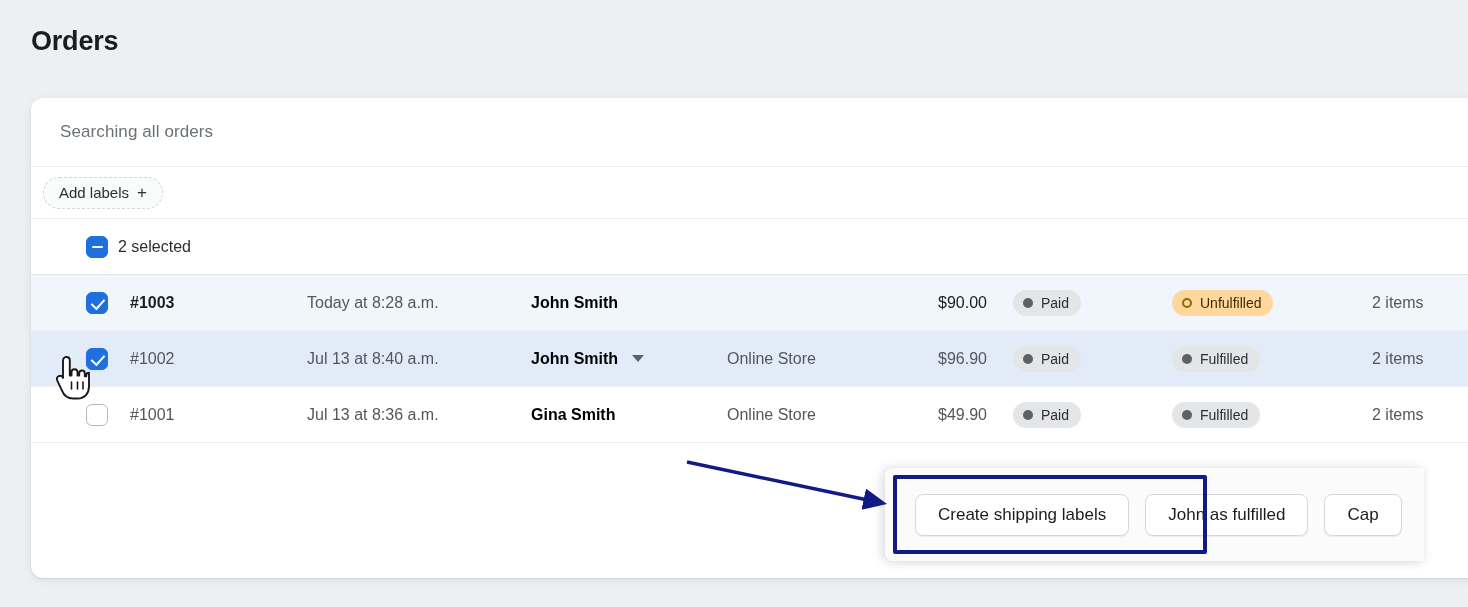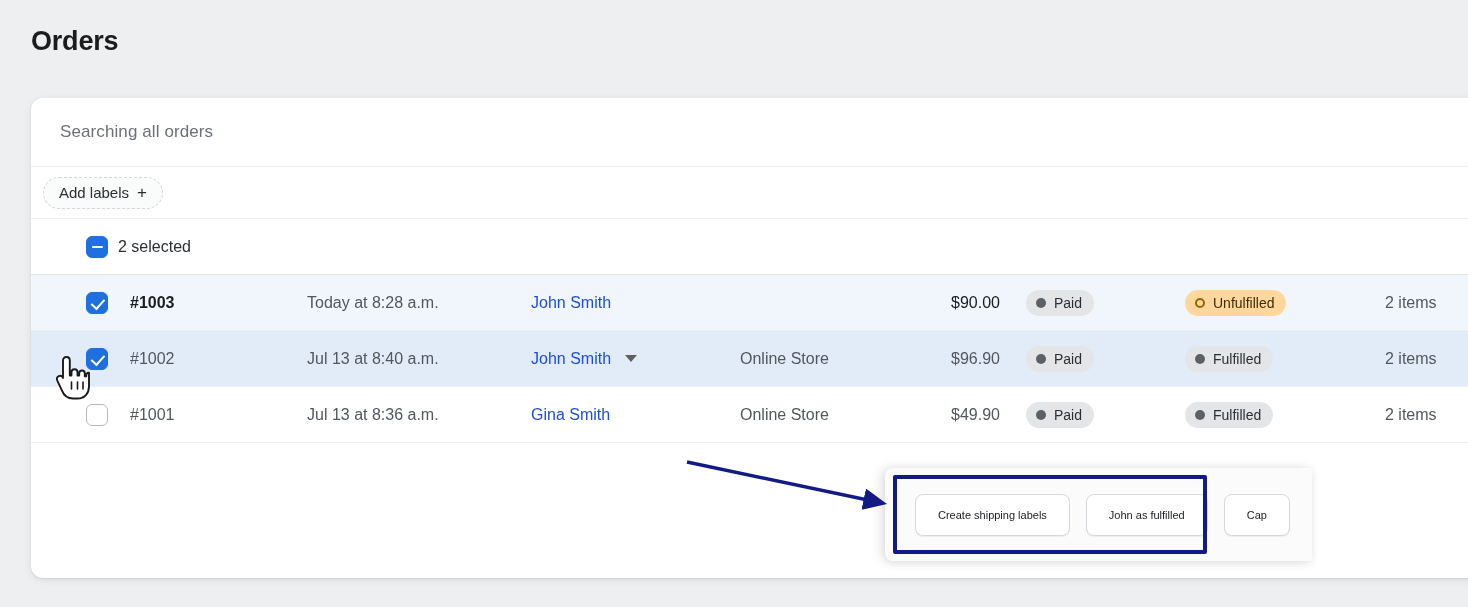--- a/index.html
+++ b/index.html
@@ -148,22 +148,22 @@
     position: relative;
   }
   .row.sel-a { background: #f1f6fd; }
   .row.sel-b { background: #e2ecf9; }
   .row.plain { background: #ffffff; }
 
   .cell { flex: 0 0 auto; }
   .c-order   { width: 142px; margin-left: 22px; color: #52575d; }
   .row.sel-a .c-order { color: #1a1c1e; font-weight: 700; }
   .c-date    { width: 224px; color: #52575d; margin-left: 35px; }
-  .c-cust    { width: 196px; color: #1d4ed8; display: flex; align-items: center; gap: 14px; }
-  .c-chan    { width: 140px; color: #52575d; margin-left: 13px; }
+  .c-cust    { width: 196px; color: #000000; display: flex; align-items: center; gap: 14px; font-weight: bold; }
+  .c-chan    { width: 140px; color: #52575d; }
   .c-total   { width: 120px; color: #52575d; text-align: right; }
   .row.sel-a .c-total { color: #1a1c1e; }
   .c-pay     { width: 185px; padding-left: 26px; }
   .c-ful     { width: 200px; }
   .c-items   { width: 130px; color: #52575d; }
 
   .caret {
     width: 0; height: 0;
     border-left: 6px solid transparent;
     border-right: 6px solid transparent;
@@ -209,21 +209,21 @@
     z-index: 5;
   }
   .bulk-btn {
     height: 42px;
     padding: 0 22px;
     background: #ffffff;
     border: 1px solid #d5d8dc;
     border-radius: 8px;
     box-shadow: 0 1px 1px rgba(20,24,31,0.06);
     font-family: "Liberation Sans", sans-serif;
-    font-size: 11px;
+    font-size: 17px;
     color: #1a1c1e;
     white-space: nowrap;
     cursor: pointer;
   }
 
   
   .annot-box {
     position: absolute;
     left: 893px;
     top: 475px;

